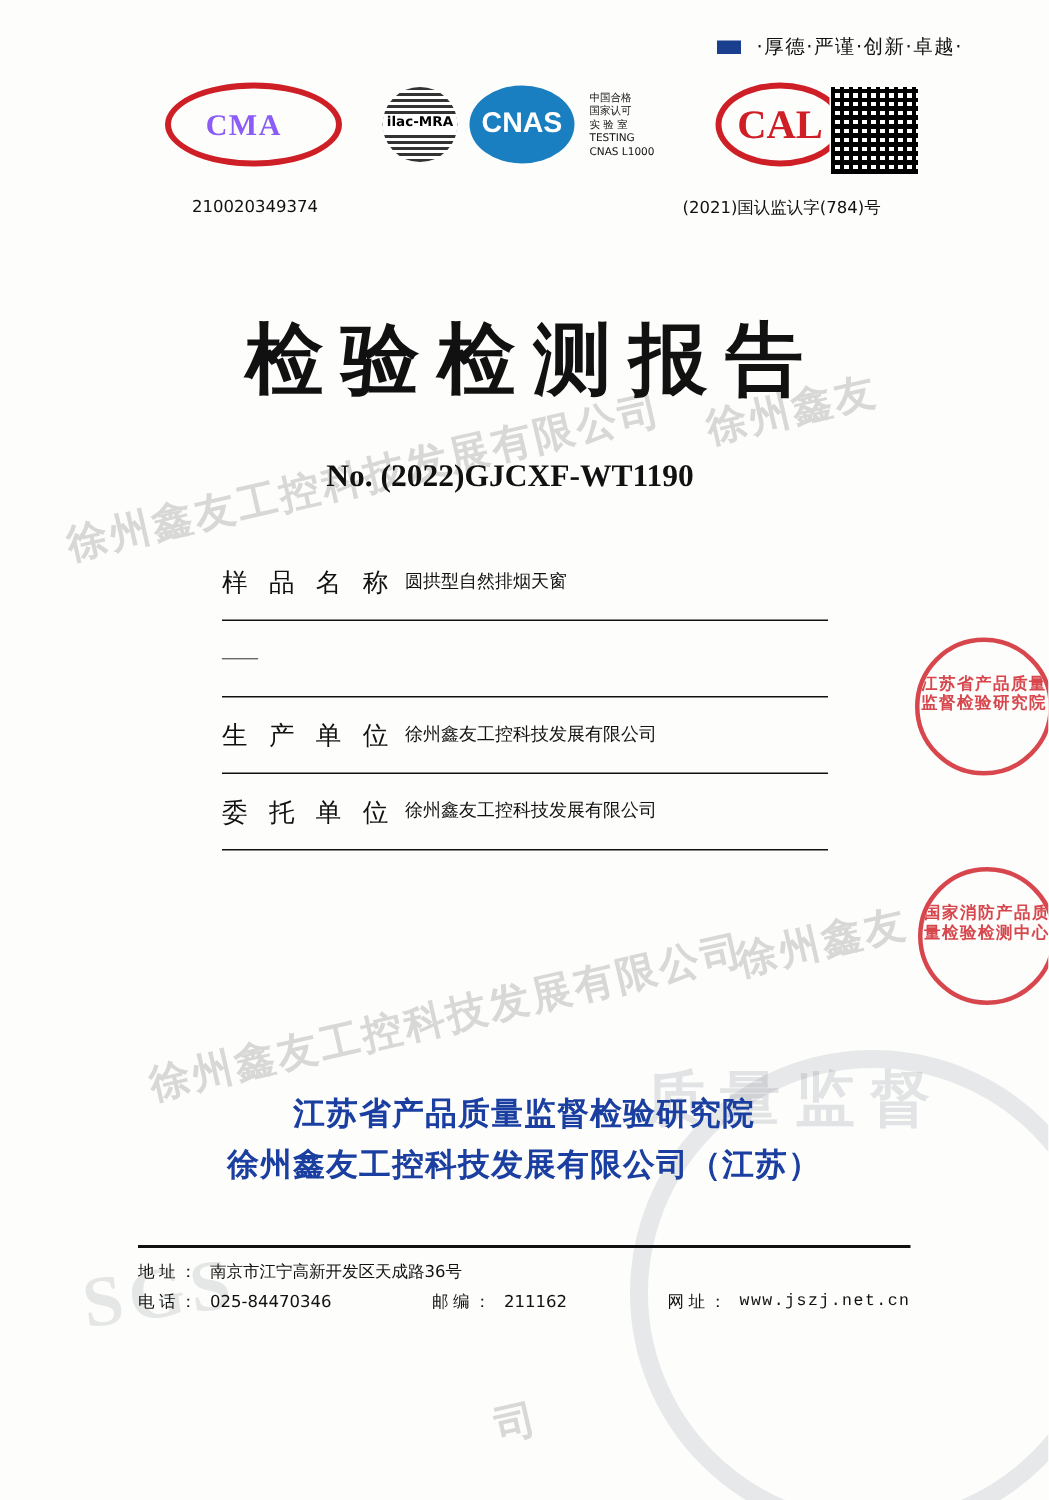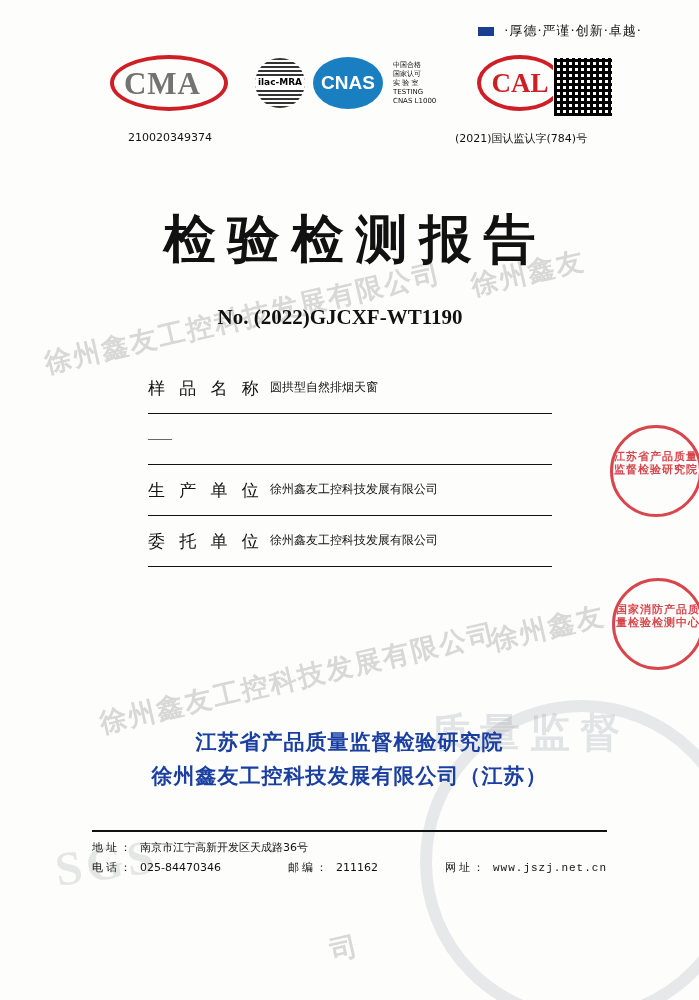--- a/index.html
+++ b/index.html
@@ -114,23 +114,23 @@
   .cma-ellipse {
     width: 118px; height: 56px;
     border: 4px solid #cf1f26;
     border-radius: 50%;
     position: relative;
     box-sizing: border-box;
   }
   .cma-ellipse span {
     position: absolute;
     left: 0; right: 13px; top: 8px;
-    font-size: 31px;
-    font-weight: bold;
-    color: #737373;
+    font-size: 20px;
+    font-weight: bold;
+    color: #8b5cf6;
     letter-spacing: 1px;
     font-family: "Liberation Serif", serif;
     line-height: 34px;
   }
   .cma-num {
     margin-top: 20px;
     font-size: 11px;
     color: #111;
     letter-spacing: 0px;
     font-family: "DejaVu Sans", sans-serif;

